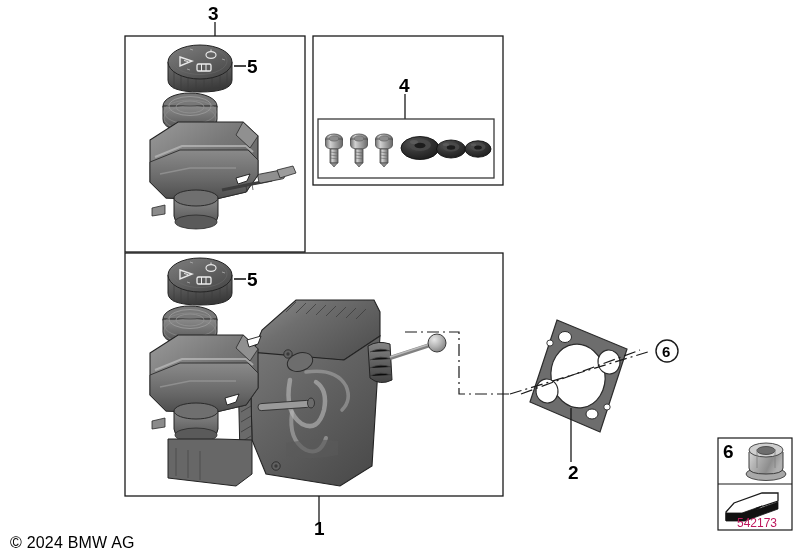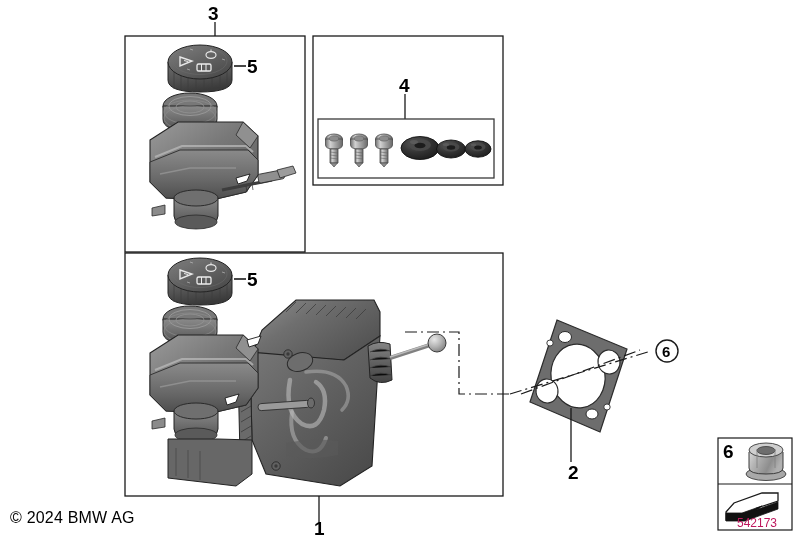--- a/index.html
+++ b/index.html
@@ -40,21 +40,21 @@
     font-weight: bold;
     font-size: 15px;
     line-height: 15px;
     font-family: "Liberation Sans", sans-serif;
     color: #000;
     white-space: nowrap;
   }
   .copyright {
     position: absolute;
     left: 10px;
-    top: 509px;
+    top: 534px;
     font-size: 16px;
     font-family: "Liberation Sans", sans-serif;
     color: #000;
     letter-spacing: 0.2px;
     white-space: nowrap;
   }
   .diagnum {
     position: absolute;
     left: 737px;
     top: 516px;

